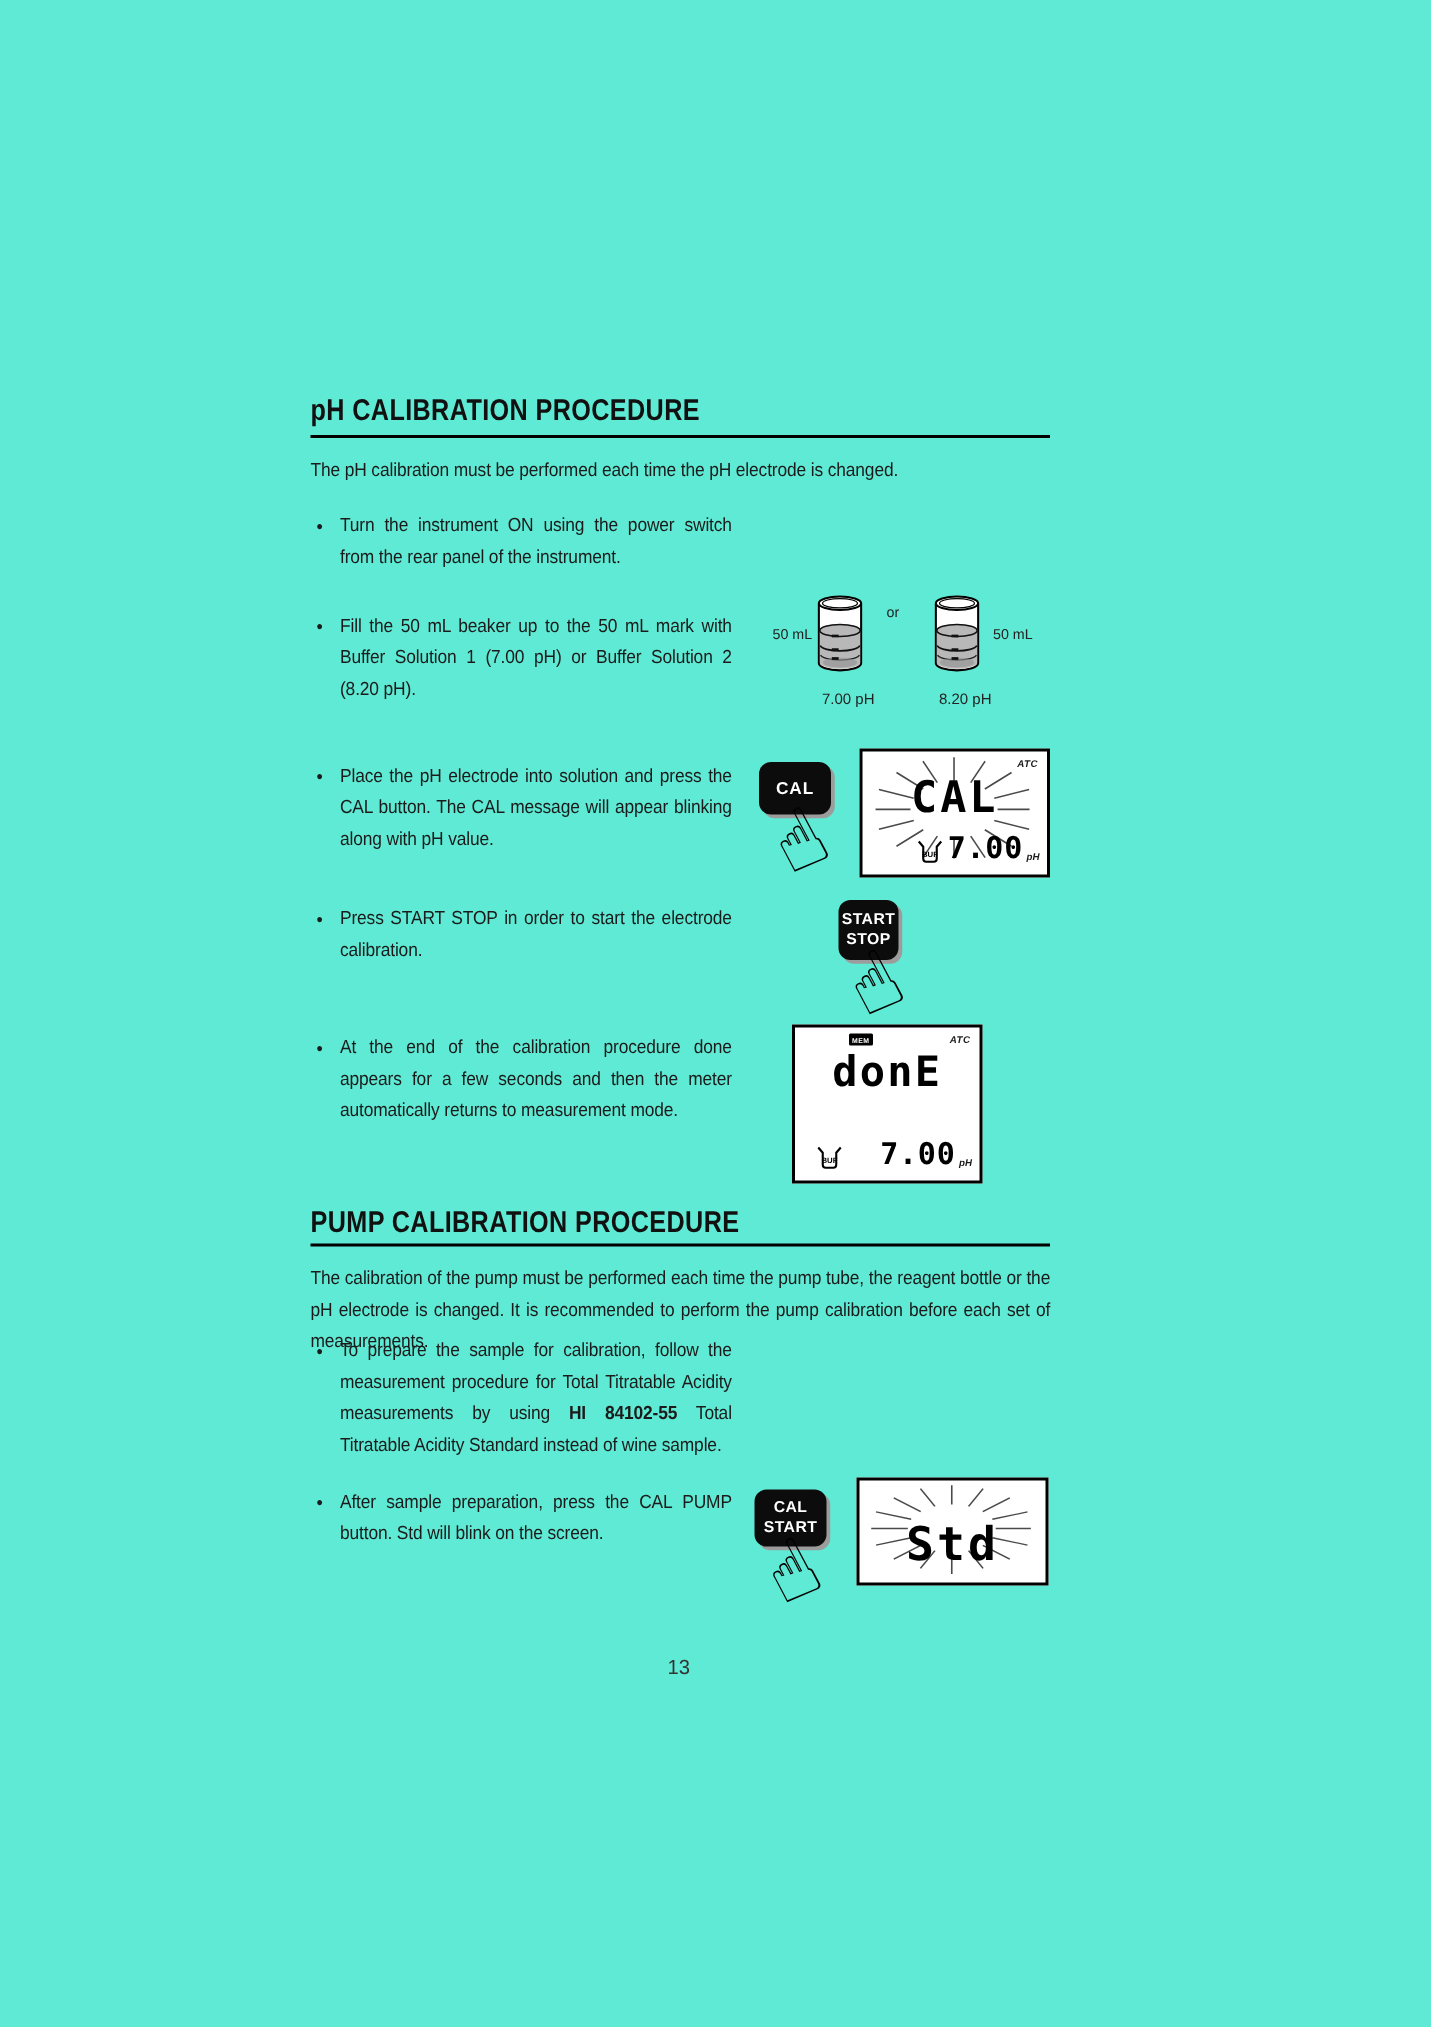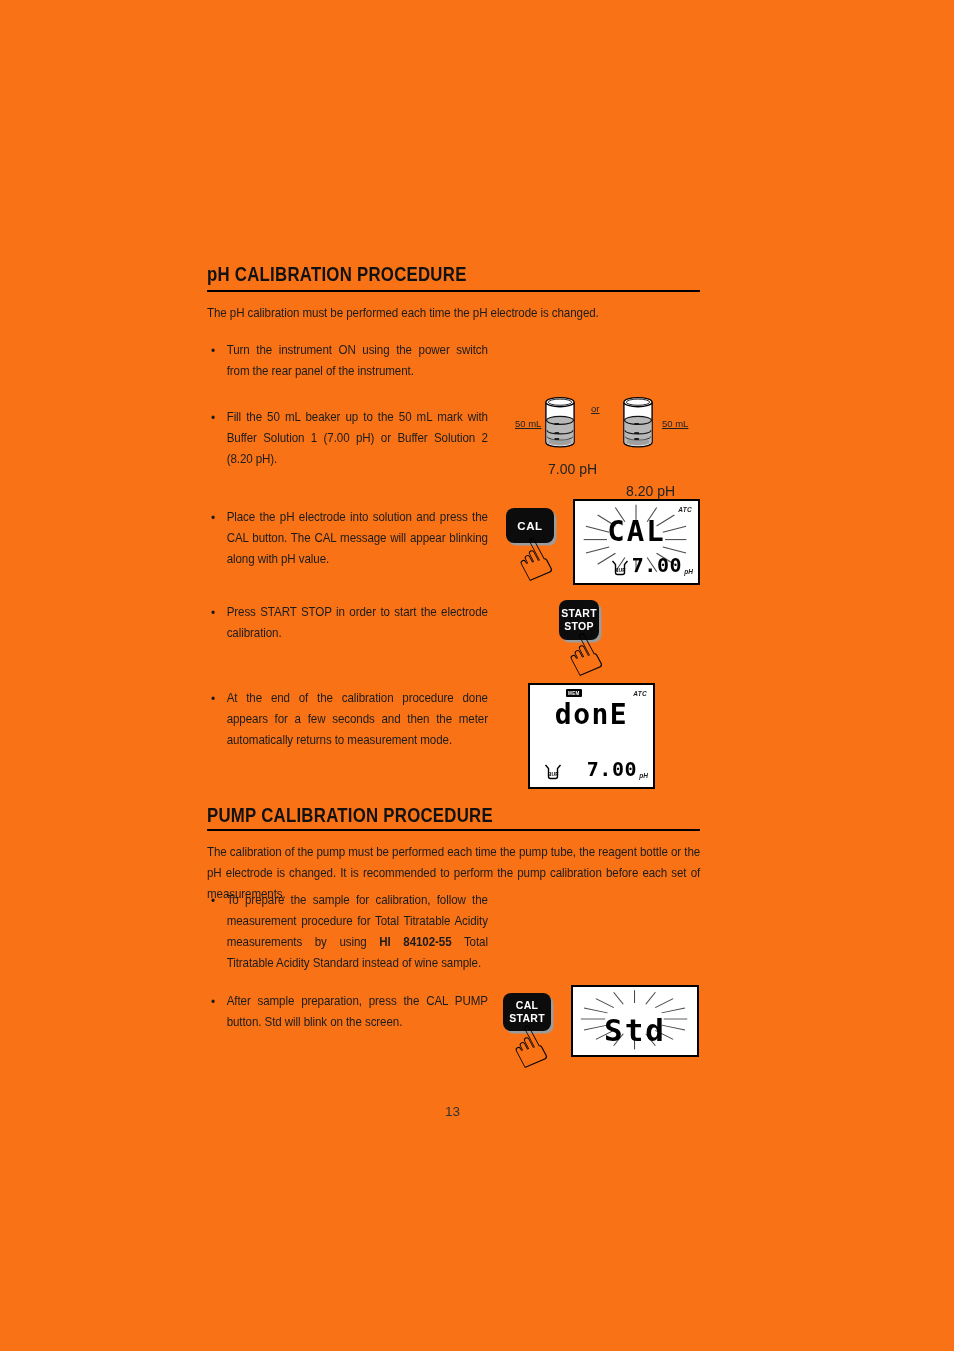--- a/index.html
+++ b/index.html
@@ -1,18 +1,18 @@
 <!DOCTYPE html>
 <html><head>
 <meta charset="utf-8">
 <style>
   * { margin:0; padding:0; box-sizing:border-box; }
   html,body { background:#ffffff; }
   .page {
-    position:relative; width:954px; height:1351px; background:#f97316;
+    position:relative; width:954px; height:1351px; background:#5eead4;
     font-family:"Liberation Sans","DejaVu Sans",sans-serif; color:#1b1b1b; overflow:hidden;
   }
   .abs { position:absolute; }
   .sec-title {
     font-weight:700; font-size:20px; letter-spacing:0.3px; white-space:nowrap;
     transform:scaleX(0.84); transform-origin:0 0; color:#111;
   }
   .rule { height:2.4px; background:#000; }
   .para {
     font-size:12.6px; line-height:21px; letter-spacing:-0.1px;
@@ -43,22 +43,22 @@
   .lcd-atc { position:absolute; top:5px; right:6px; font-size:6.5px; font-weight:700; font-style:italic; letter-spacing:0.3px; }
   .lcd-value { position:absolute; bottom:6px; letter-spacing:0.5px; }
   .lcd-unit { position:absolute; font-size:6.5px; font-weight:700; font-style:italic; }
   .lcd-buf { position:absolute; }
   .mem-badge {
     position:absolute; background:#000; color:#fff; font-size:4.6px; font-weight:700;
     padding:1.5px 2px; border-radius:1px; letter-spacing:0.3px;
   }
   .rays { position:absolute; left:0; top:0; width:100%; height:100%; }
 
-  .fig-label { position:absolute; font-size:9.5px; color:#222; white-space:nowrap;text-decoration:underline; }
-  .fig-caption { position:absolute; font-size:14px; color:#222; white-space:nowrap;text-align:right; }
+  .fig-label { position:absolute; font-size:9.5px; color:#222; white-space:nowrap; }
+  .fig-caption { position:absolute; font-size:10px; color:#222; white-space:nowrap;text-align:right; }
   .pageno { font-size:13.5px; color:#333; }
 </style>
 </head>
 <body>
 
 <div class="page">
 
   <div class="abs sec-title" style="left:207px; top:263px;">pH CALIBRATION PROCEDURE</div>
   <div class="abs rule" style="left:207px; top:290px; width:493px;"></div>
   <div class="abs para" style="left:207px; top:303px; width:520px;">The pH calibration must be performed each time the pH electrode is changed.</div>
@@ -116,21 +116,21 @@
       <ellipse cx="22" cy="50.5" rx="12.5" ry="3.6" fill="#8f8f8f" opacity="0.6"></ellipse>
       <rect x="18" y="30" width="5" height="2" fill="#111"></rect>
       <rect x="18" y="40" width="5" height="2" fill="#111"></rect>
       <rect x="18" y="46.5" width="5" height="2" fill="#111"></rect>
       <ellipse cx="22" cy="7" rx="15.5" ry="5" fill="#ffffff" stroke="#000" stroke-width="1.5"></ellipse>
       <ellipse cx="22" cy="7" rx="12.8" ry="3.4" fill="none" stroke="#000" stroke-width="0.9"></ellipse>
     </svg>
 
     <span class="fig-label" style="left:157px; top:28px;">50 mL</span>
     <span class="fig-caption" style="left:43px; top:71px;">7.00 pH</span>
-    <span class="fig-caption" style="left:121px; top:71px;margin-top:22px;">8.20 pH</span>
+    <span class="fig-caption" style="left:121px; top:71px;">8.20 pH</span>
   </div>
 
   <div class="btn" style="left:506px; top:508px; width:48px; height:35px;">
     <span class="btn-cal-label">CAL</span>
   </div>
   <span class="hand" style="left:517px; top:534px;">☝</span>
 
   <div class="lcd" style="left:573px; top:499px; width:127px; height:86px;">
     <svg class="rays" viewBox="0 0 127 85" preserveAspectRatio="none">
       <g stroke="#4a4a4a" stroke-width="1.1">

